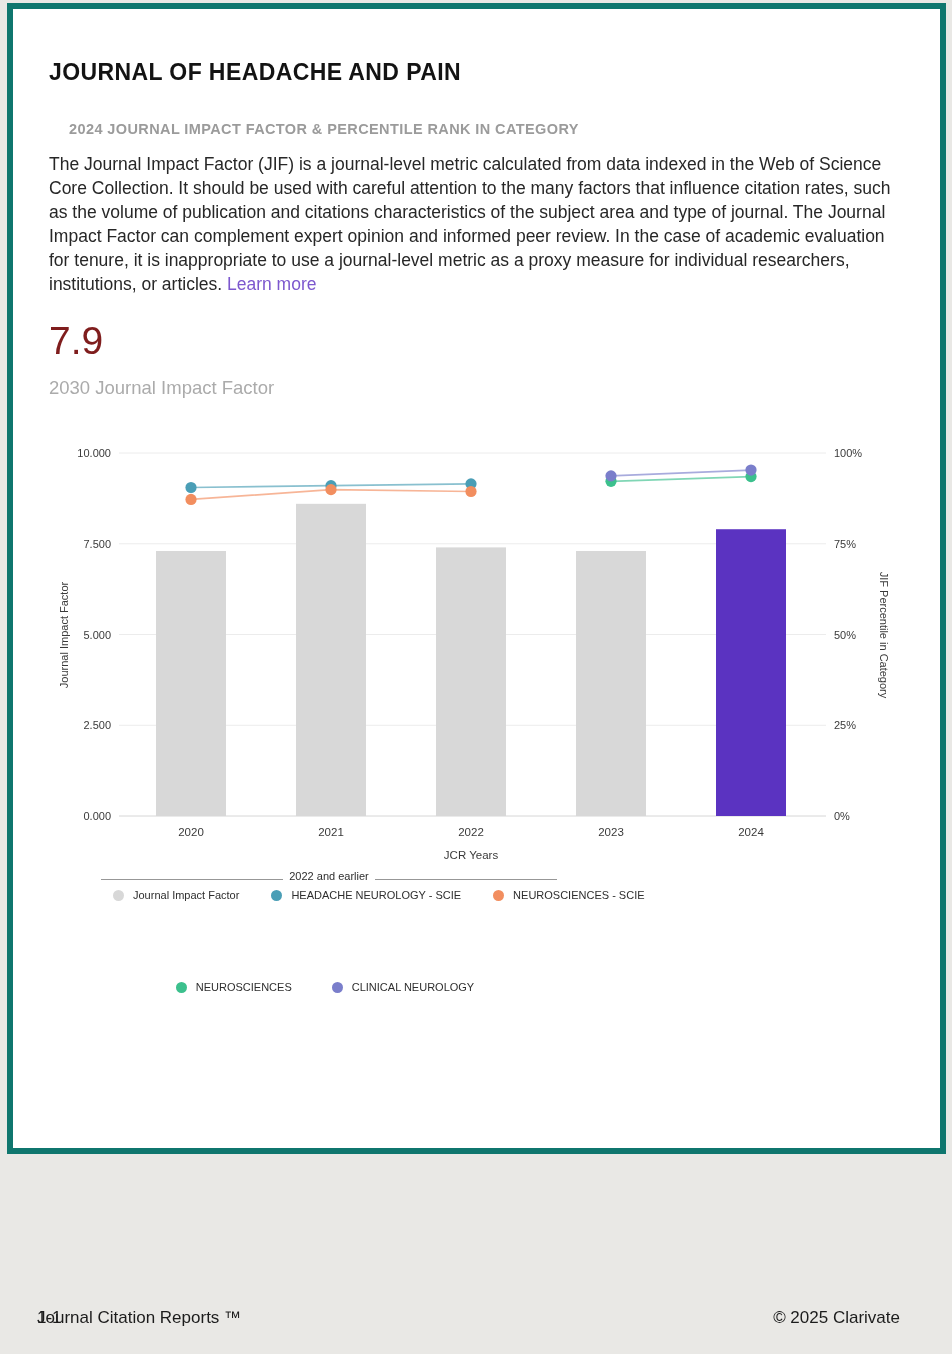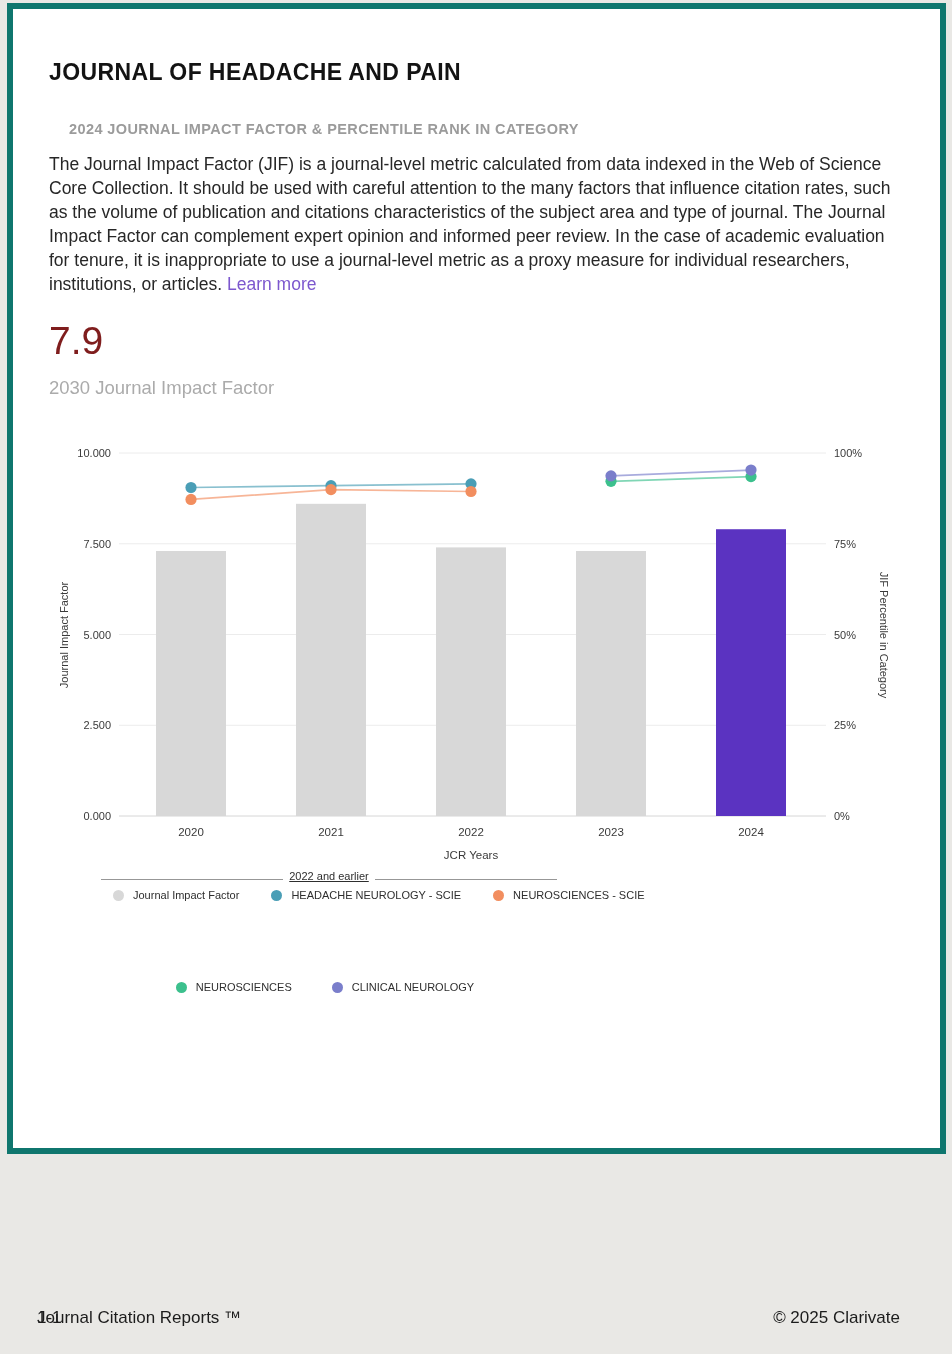--- a/index.html
+++ b/index.html
@@ -46,21 +46,21 @@
   .chart-wrap { position: absolute; left: 33px; top: 432px; width: 870px; height: 425px; }
   svg text { font-family: "Liberation Sans", sans-serif; }
   .legend {
     position: absolute;
     font-size: 11px; color: #2e2e2e;
   }
   .legend-a { left: 88px; top: 861px; width: 456px; }
   .legend-b { left: 78px; top: 965px; width: 468px; }
   .legend-line { display: flex; align-items: center; height: 12px; }
   .legend-line .dash { flex: 1; border-bottom: 1px solid #979797; height: 1px; margin-top: 7px; }
-  .legend-line .legend-title { padding: 0 6px; color: #2e2e2e; white-space: nowrap; text-decoration: underline; }
+  .legend-line .legend-title { padding: 0 6px; color: #2e2e2e; white-space: nowrap; }
   .legend-items { display: flex; align-items: center; margin-top: 7px; }
   .legend-a .legend-items { justify-content: flex-start; padding-left: 12px; gap: 32px; }
   .legend-b .legend-items { justify-content: center; gap: 40px; }
   .legend-item { display: flex; align-items: center; gap: 9px; white-space: nowrap; }
   .legend-dot { width: 11px; height: 11px; border-radius: 50%; display: inline-block; }
   .footer {
     position: absolute; left: 24px; right: 40px; top: 1299px;
     display: flex; justify-content: space-between; align-items: baseline;
     font-size: 17px; color: #1c1c1c;
   }

